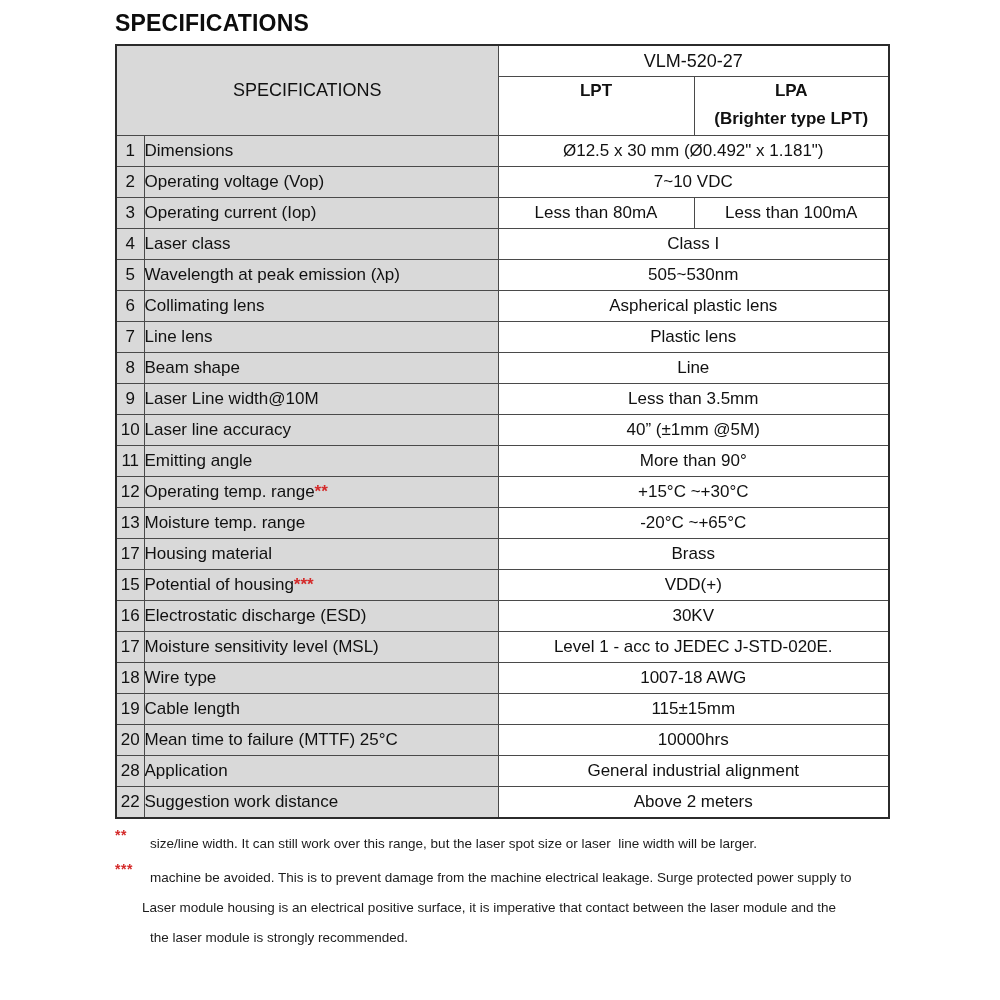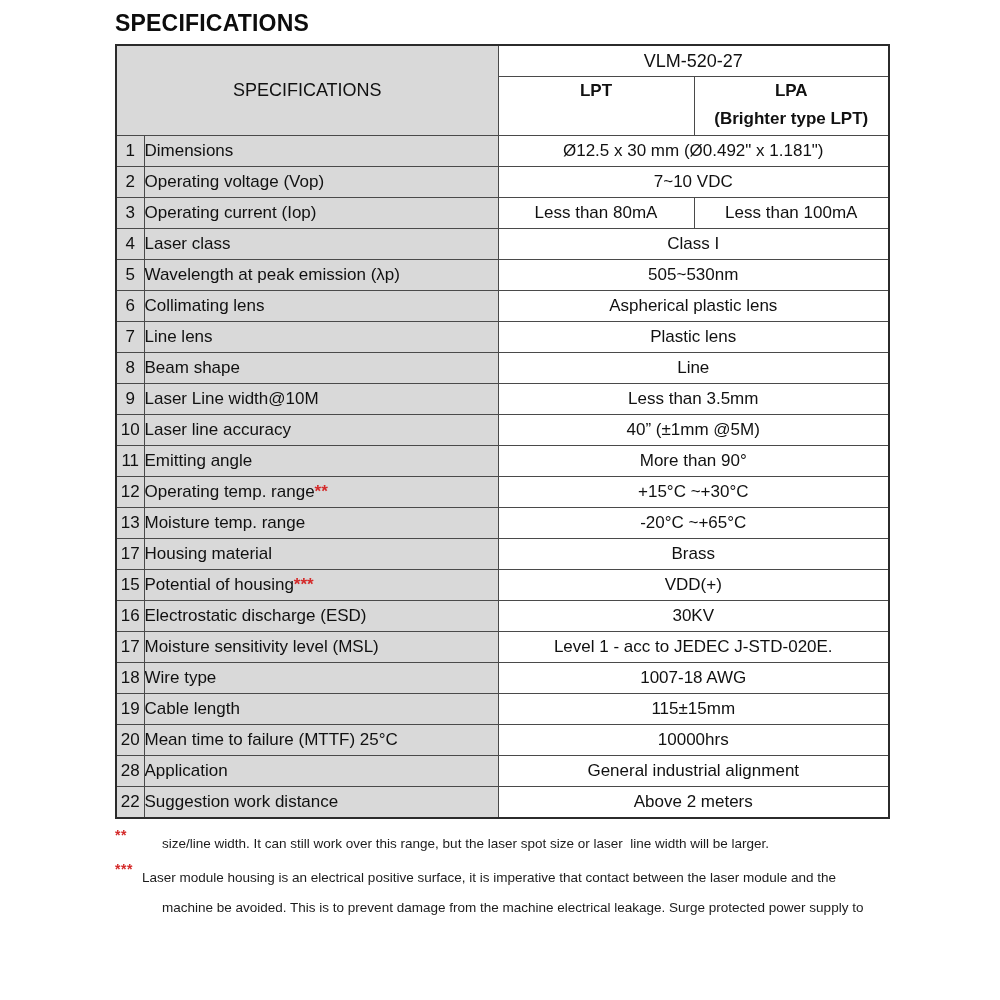--- a/index.html
+++ b/index.html
@@ -113,21 +113,21 @@
     font-size: 14px;
     position: relative;
     top: -2px;
     letter-spacing: 0.5px;
   }
   .fn-lines { flex: 1; }
   .fn-line {
     line-height: 30px;
     white-space: pre;
   }
-  .fn-line.cont { padding-left: 8px; margin-left: 12px; }
+  .fn-line.cont { padding-left: 8px; }
 </style>
 </head>
 <body>
 
 <div class="page">
   <div class="content">
 
     <h1 class="page-title">SPECIFICATIONS</h1>
 
     <table class="spec-table">
@@ -268,20 +268,21 @@
     <div class="footnotes" id="footnotes">
         <div class="footnote">
           <span class="fn-marker">**</span>
           <div class="fn-lines">
             <div class="fn-line cont">size/line width. It can still work over this range, but the laser spot size or laser  line width will be larger.</div>
           </div>
         </div>
         <div class="footnote">
           <span class="fn-marker">***</span>
           <div class="fn-lines">
+            <div class="fn-line cont">machine be avoided. This is to prevent damage from the machine electrical leakage. Surge protected power supply to</div>
             <div class="fn-line">Laser module housing is an electrical positive surface, it is imperative that contact between the laser module and the</div>
-            <div class="fn-line cont">machine be avoided. This is to prevent damage from the machine electrical leakage. Surge protected power supply to</div>
+            <div class="fn-line cont">the laser module is strongly recommended.</div>
           </div>
         </div>
       </div>
 
   </div>
 </div>
 
 </body></html>

